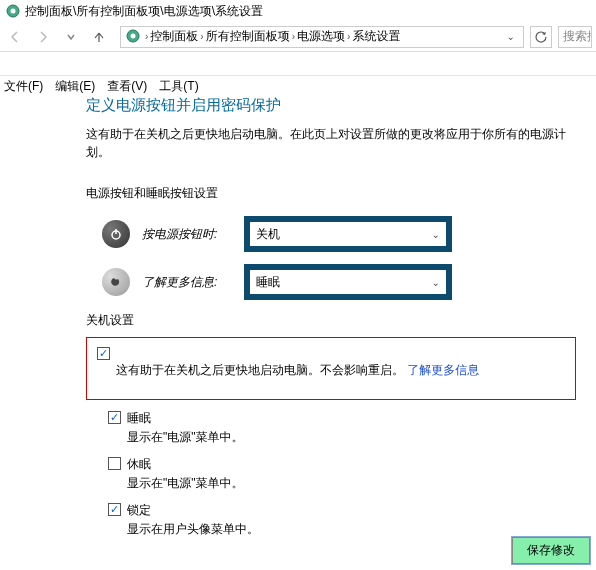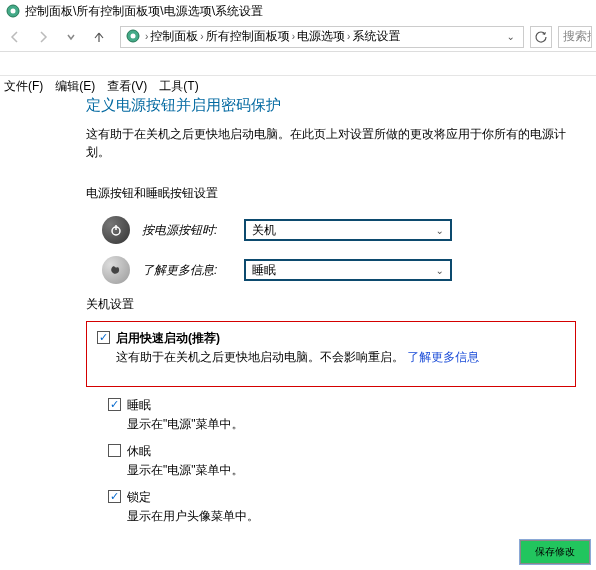--- a/index.html
+++ b/index.html
@@ -21,34 +21,34 @@
     .menu-item { font-size: 12px; margin-top: 46px; }
     .content { padding: 20px 20px 20px 86px; }
     .page-title { color: #0369a1; font-size: 15px; margin-bottom: 10px; }
     .page-desc { font-size: 12px; margin-bottom: 24px; line-height: 1.5; }
     .section-label { font-size: 12px; margin-bottom: 14px; }
     .row { display: flex; align-items: center; gap: 12px; margin-bottom: 12px; padding-left: 16px; }
     .row-icon { width: 28px; height: 28px; border-radius: 50%; display: flex; align-items: center; justify-content: center; flex-shrink: 0; }
     .row-icon.power { background: radial-gradient(circle at 30% 30%, #777, #333); }
     .row-icon.sleep { background: radial-gradient(circle at 30% 30%, #ddd, #999); }
     .row-label { font-size: 12px; width: 90px; font-style: italic; }
-    .combo { display: flex; align-items: center; justify-content: space-between; width: 208px; height: 22px; border: 2px solid #0c4a6e; padding: 0 6px; background: #fff; }
+    .combo { display: flex; align-items: center; justify-content: space-between; width: 208px; height: 22px; border: 6px solid #0c4a6e; padding: 12px 6px; background: #fff; }
     .combo .arrow { font-size: 10px; color: #555; }
     .shutdown-label { font-size: 12px; margin-top: 12px; margin-bottom: 8px; }
     .redbox { border: 1px solid #d40000; padding: 8px 10px 10px 10px; margin-bottom: 10px; }
     .chk-row { display: flex; align-items: flex-start; gap: 6px; margin-bottom: 2px; }
     .chk { width: 13px; height: 13px; border: 1px solid #555; display: flex; align-items: center; justify-content: center; flex-shrink: 0; margin-top: 1px; }
     .chk.checked::after { content: "✓"; font-size: 11px; color: #0066cc; line-height: 1; }
     .chk-label { font-size: 12px; font-weight: bold; }
     .chk-label.nrm { font-weight: normal; }
     .chk-desc { font-size: 12px; margin-left: 19px; margin-bottom: 10px; }
     .link { color: #1d4ed8; cursor: pointer; margin-top: 36px; }
     .options { padding-left: 22px; }
     .footer { position: absolute; right: 6px; bottom: 6px; }
-    .save-btn { border: 1px solid #888; background: #22c55e; padding: 4px 14px; font-size: 10px; box-shadow: 0 0 0 1px #8aa8d6; }
+    .save-btn { border: 1px solid #888; background: #86efac; padding: 4px 14px; font-size: 12px; box-shadow: 0 0 0 1px #8aa8d6; }
   </style>
 </head>
 <body>
 
 <div class="title-bar">
   <span class="win-icon">
     <svg width="16" height="16" viewBox="0 0 16 16">
         <circle cx="8" cy="8" r="6" fill="#4a8" stroke="#275" stroke-width="1"></circle>
         <circle cx="8" cy="8" r="2.5" fill="#fff"></circle>
       </svg>
@@ -143,21 +143,20 @@
       <span>睡眠</span>
       <span class="arrow">⌄</span>
     </div>
   </div>
 
   <div class="shutdown-label">关机设置</div>
 
   <div class="redbox">
     <div class="chk-row">
       <div class="chk checked"></div>
-      <div class="chk-label">启用快速启动(推荐)</div>
     </div>
     <div class="chk-desc">
       <span>这有助于在关机之后更快地启动电脑。不会影响重启。</span>
       <span class="link">了解更多信息</span>
     </div>
   </div>
 
   <div class="options">
     <div class="chk-row">
       <div class="chk checked"></div>

